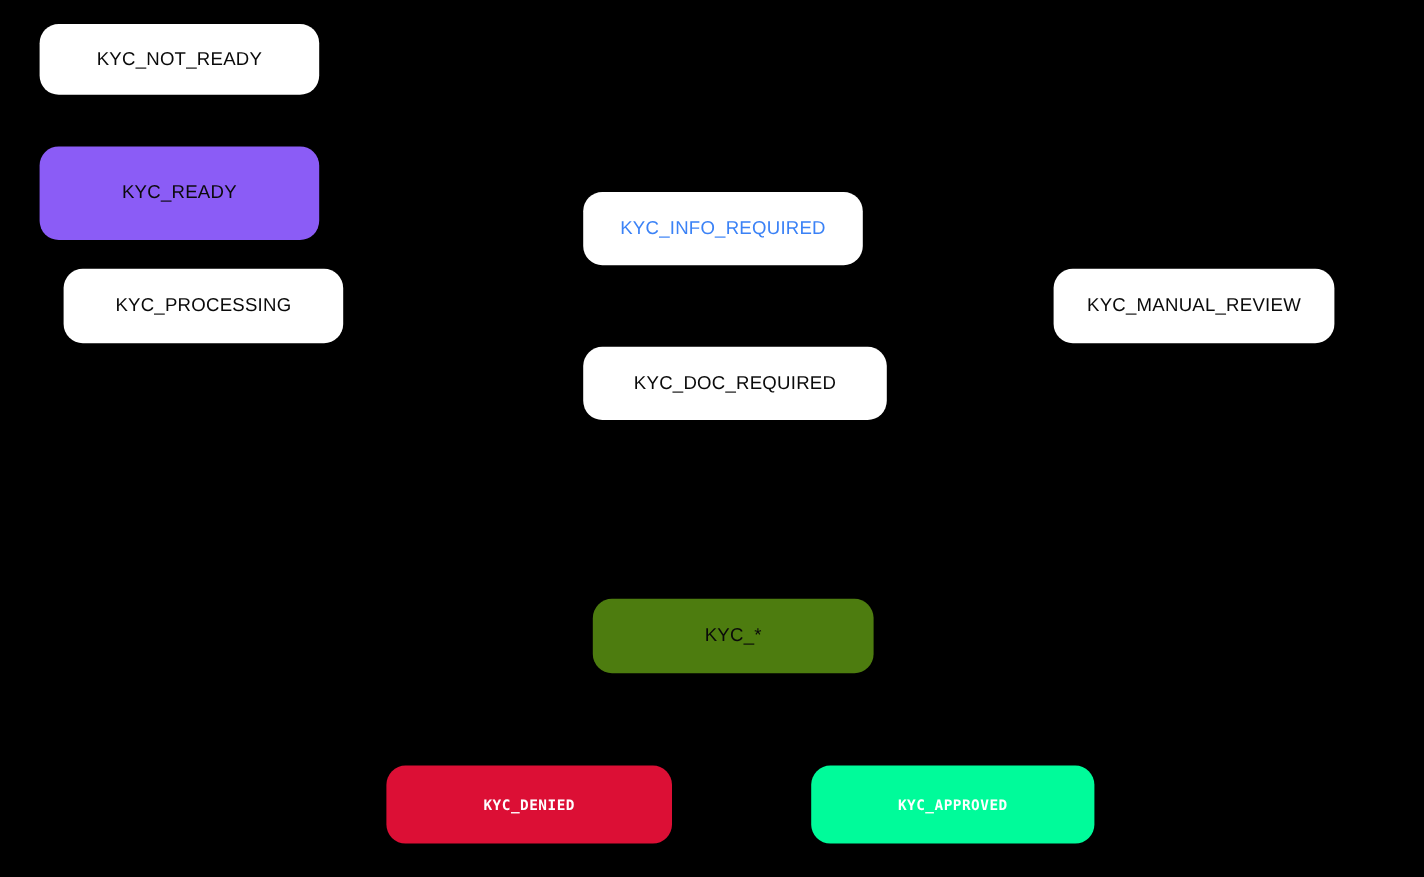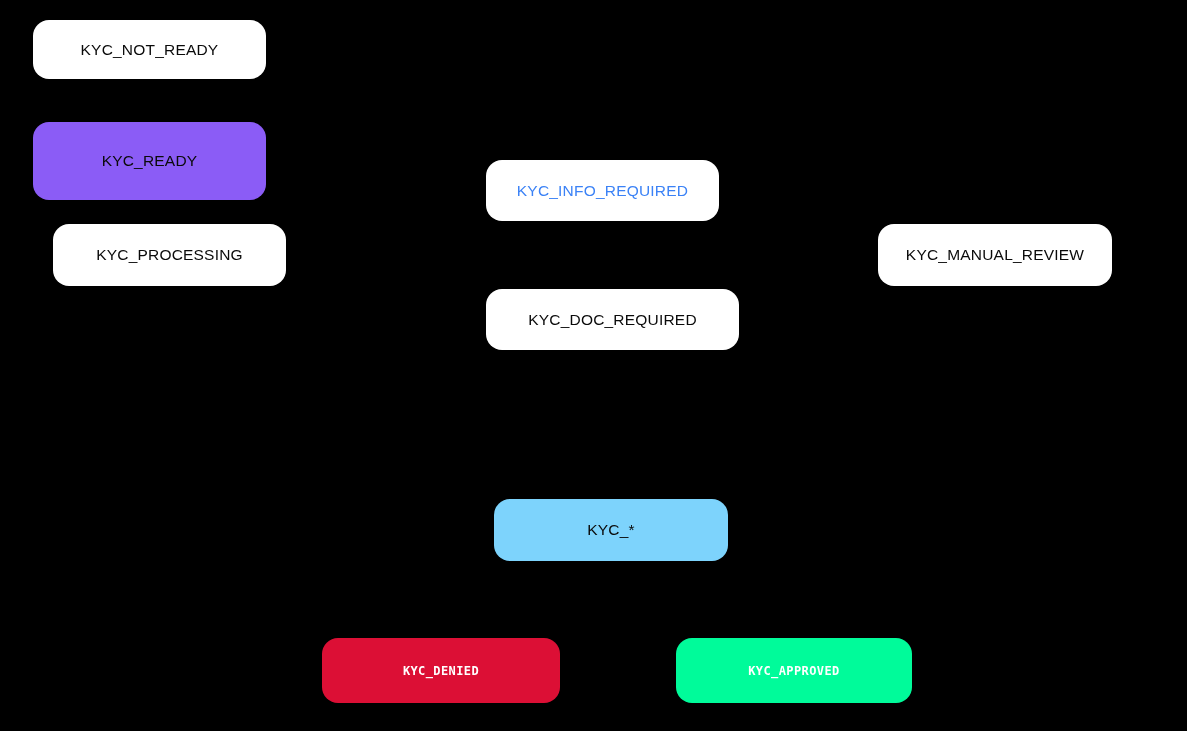--- a/index.html
+++ b/index.html
@@ -60,21 +60,21 @@
     </div>
     <div class="node plain" style="left: 486px; top: 160px; width: 233px; height: 61px; background: rgb(255, 255, 255); color: #3b82f6;">
       <span>KYC_INFO_REQUIRED</span>
     </div>
     <div class="node plain" style="left: 486px; top: 289px; width: 253px; height: 61px; background: rgb(255, 255, 255); color: rgb(10, 10, 10);">
       <span>KYC_DOC_REQUIRED</span>
     </div>
     <div class="node plain" style="left: 862px; top: 224px; width: 234px; height: 62px; background: rgb(255, 255, 255); color: rgb(10, 10, 10); margin-left: 16px;">
       <span>KYC_MANUAL_REVIEW</span>
     </div>
-    <div class="node plain" style="left: 494px; top: 499px; width: 234px; height: 62px; background: #7dd3fc; color: rgb(10, 10, 10);">
+    <div class="node plain" style="left: 494px; top: 499px; width: 234px; height: 62px; background: #4d7c0f; color: rgb(10, 10, 10);">
       <span>KYC_*</span>
     </div>
     <div class="node terminal" style="left: 322px; top: 638px; width: 238px; height: 65px; background: rgb(220, 15, 53); color: rgb(255, 255, 255);">
       <span>KYC_DENIED</span>
     </div>
     <div class="node terminal" style="left: 676px; top: 638px; width: 236px; height: 65px; background: rgb(0, 251, 154); color: rgb(255, 255, 255);">
       <span>KYC_APPROVED</span>
     </div>
   </div>
 

